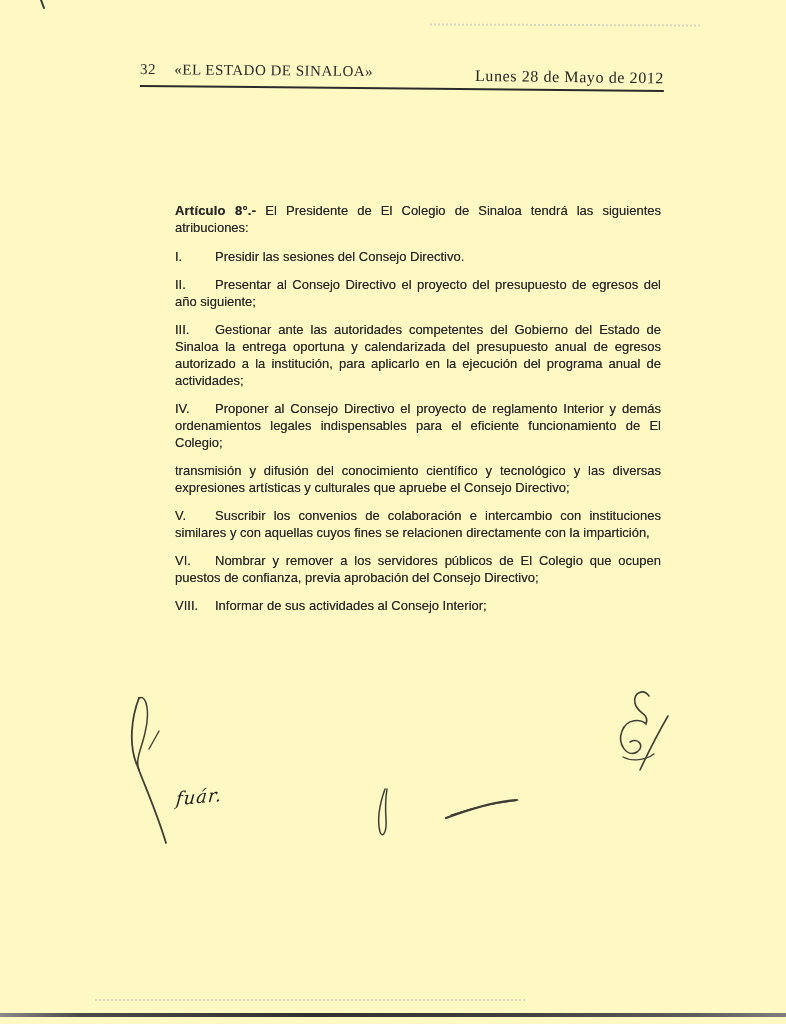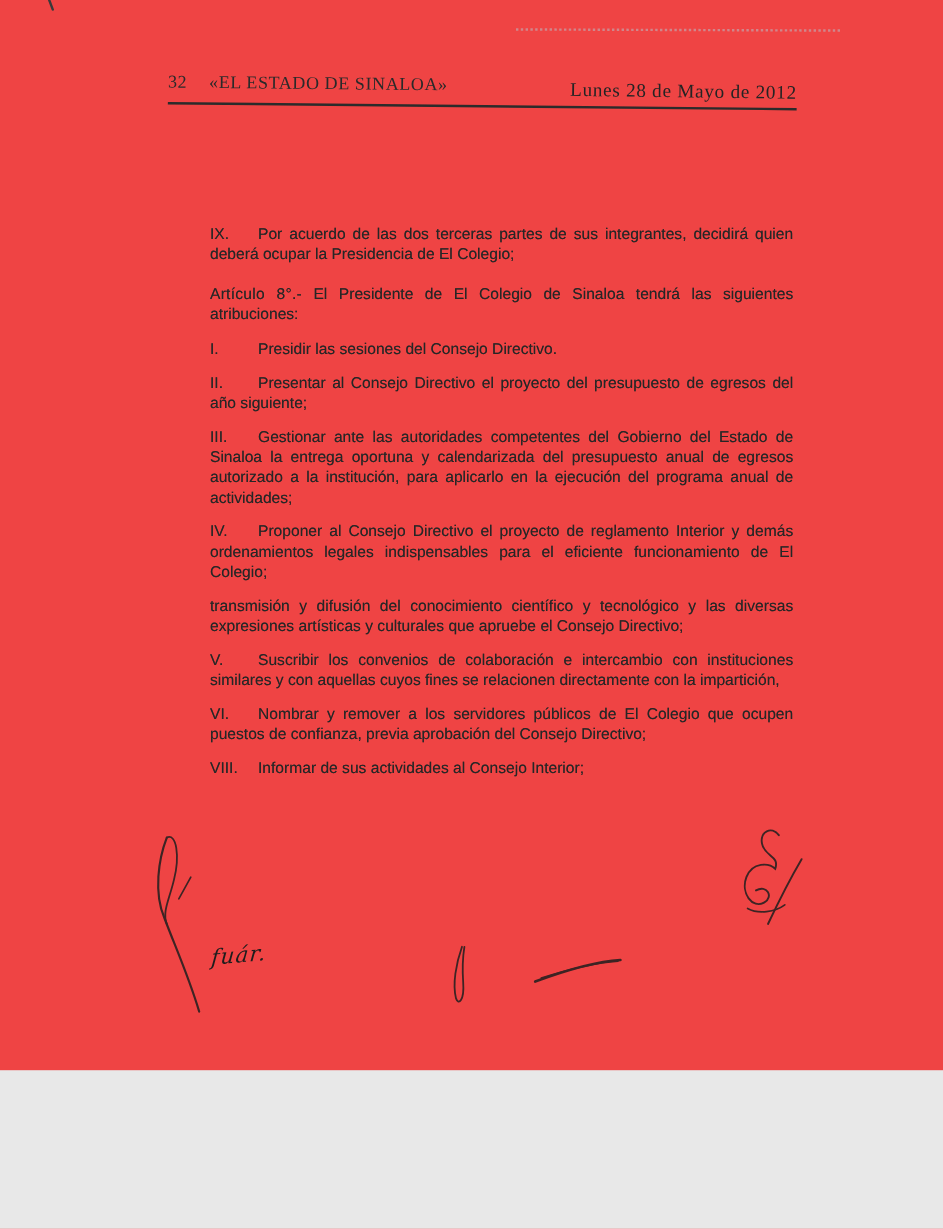--- a/index.html
+++ b/index.html
@@ -1,20 +1,20 @@
 <!DOCTYPE html>
 <html><head>
 <meta charset="utf-8">
 <style>
   html,body{margin:0;padding:0;background:#e8e8e8;}
   .page{
     position:relative;
-    width:786px;height:892px;
+    width:786px;height:1024px;
     margin:0 auto;
-    background:#ef4444;
+    background:#fef9c3;
     overflow:hidden;
     font-family:"Liberation Sans", sans-serif;
     color:#232323;
   }
   
   .masthead{
     position:absolute;left:140px;top:60px;width:524px;
     display:flex;justify-content:space-between;align-items:baseline;
     border-bottom:2.5px solid #2b2b2b;
     padding-bottom:7px;
@@ -29,21 +29,21 @@
   .doc-body{
     position:absolute;left:175px;top:186px;width:486px;
     font-size:13px;line-height:17px;
     text-align:justify;
     color:#262626;
     text-shadow:0 0 .3px rgba(45,45,45,.65);
   }
   .doc-body p{margin:0 0 11px 0;}
   .num{display:inline-block;width:40px;}
   .article{margin-top:16px !important;margin-bottom:12px !important;}
-  .art-label{font-weight:normal;letter-spacing:.2px;}
+  .art-label{font-weight:bold;letter-spacing:.2px;}
   .cont{margin-top:1px;}
   
   .handwritten-word{
     position:absolute;left:176px;top:786px;
     font-family:"DejaVu Serif", serif;
     font-style:italic;
     font-size:18px;
     color:#1d1d1d;
     transform:rotate(-5deg) skewX(-10deg);
     letter-spacing:1px;
@@ -66,21 +66,20 @@
 
   <header class="masthead">
     <div class="h-left">
       <span class="pgnum">32</span>
       <span>«EL ESTADO DE SINALOA»</span>
     </div>
     <div class="h-right">Lunes 28 de Mayo de 2012</div>
   </header>
 
   <main class="doc-body">
-    <p class="item"><span class="num">IX.</span><span class="txt">Por acuerdo de las dos terceras partes de sus integrantes, decidirá quien deberá ocupar la Presidencia de El Colegio;</span></p>
 
     <p class="article"><strong class="art-label">Artículo 8°.-</strong> <span>El Presidente de El Colegio de Sinaloa tendrá las siguientes atribuciones:</span></p>
 
     <p class="item"><span class="num">I.</span><span class="txt">Presidir las sesiones del Consejo Directivo.</span></p>
     <p class="item"><span class="num">II.</span><span class="txt">Presentar al Consejo Directivo el proyecto del presupuesto de egresos del año siguiente;</span></p>
     <p class="item"><span class="num">III.</span><span class="txt">Gestionar ante las autoridades competentes del Gobierno del Estado de Sinaloa la entrega oportuna y calendarizada del presupuesto anual de egresos autorizado a la institución, para aplicarlo en la ejecución del programa anual de actividades;</span></p>
     <p class="item"><span class="num">IV.</span><span class="txt">Proponer al Consejo Directivo el proyecto de reglamento Interior y demás ordenamientos legales indispensables para el eficiente funcionamiento de El Colegio;</span></p>
     <p class="item cont"><span class="txt">transmisión y difusión del conocimiento científico y tecnológico y las diversas expresiones artísticas y culturales que apruebe el Consejo Directivo;</span></p>
 
     <p class="item"><span class="num">V.</span><span class="txt">Suscribir los convenios de colaboración e intercambio con instituciones similares y con aquellas cuyos fines se relacionen directamente con la impartición,</span></p>

